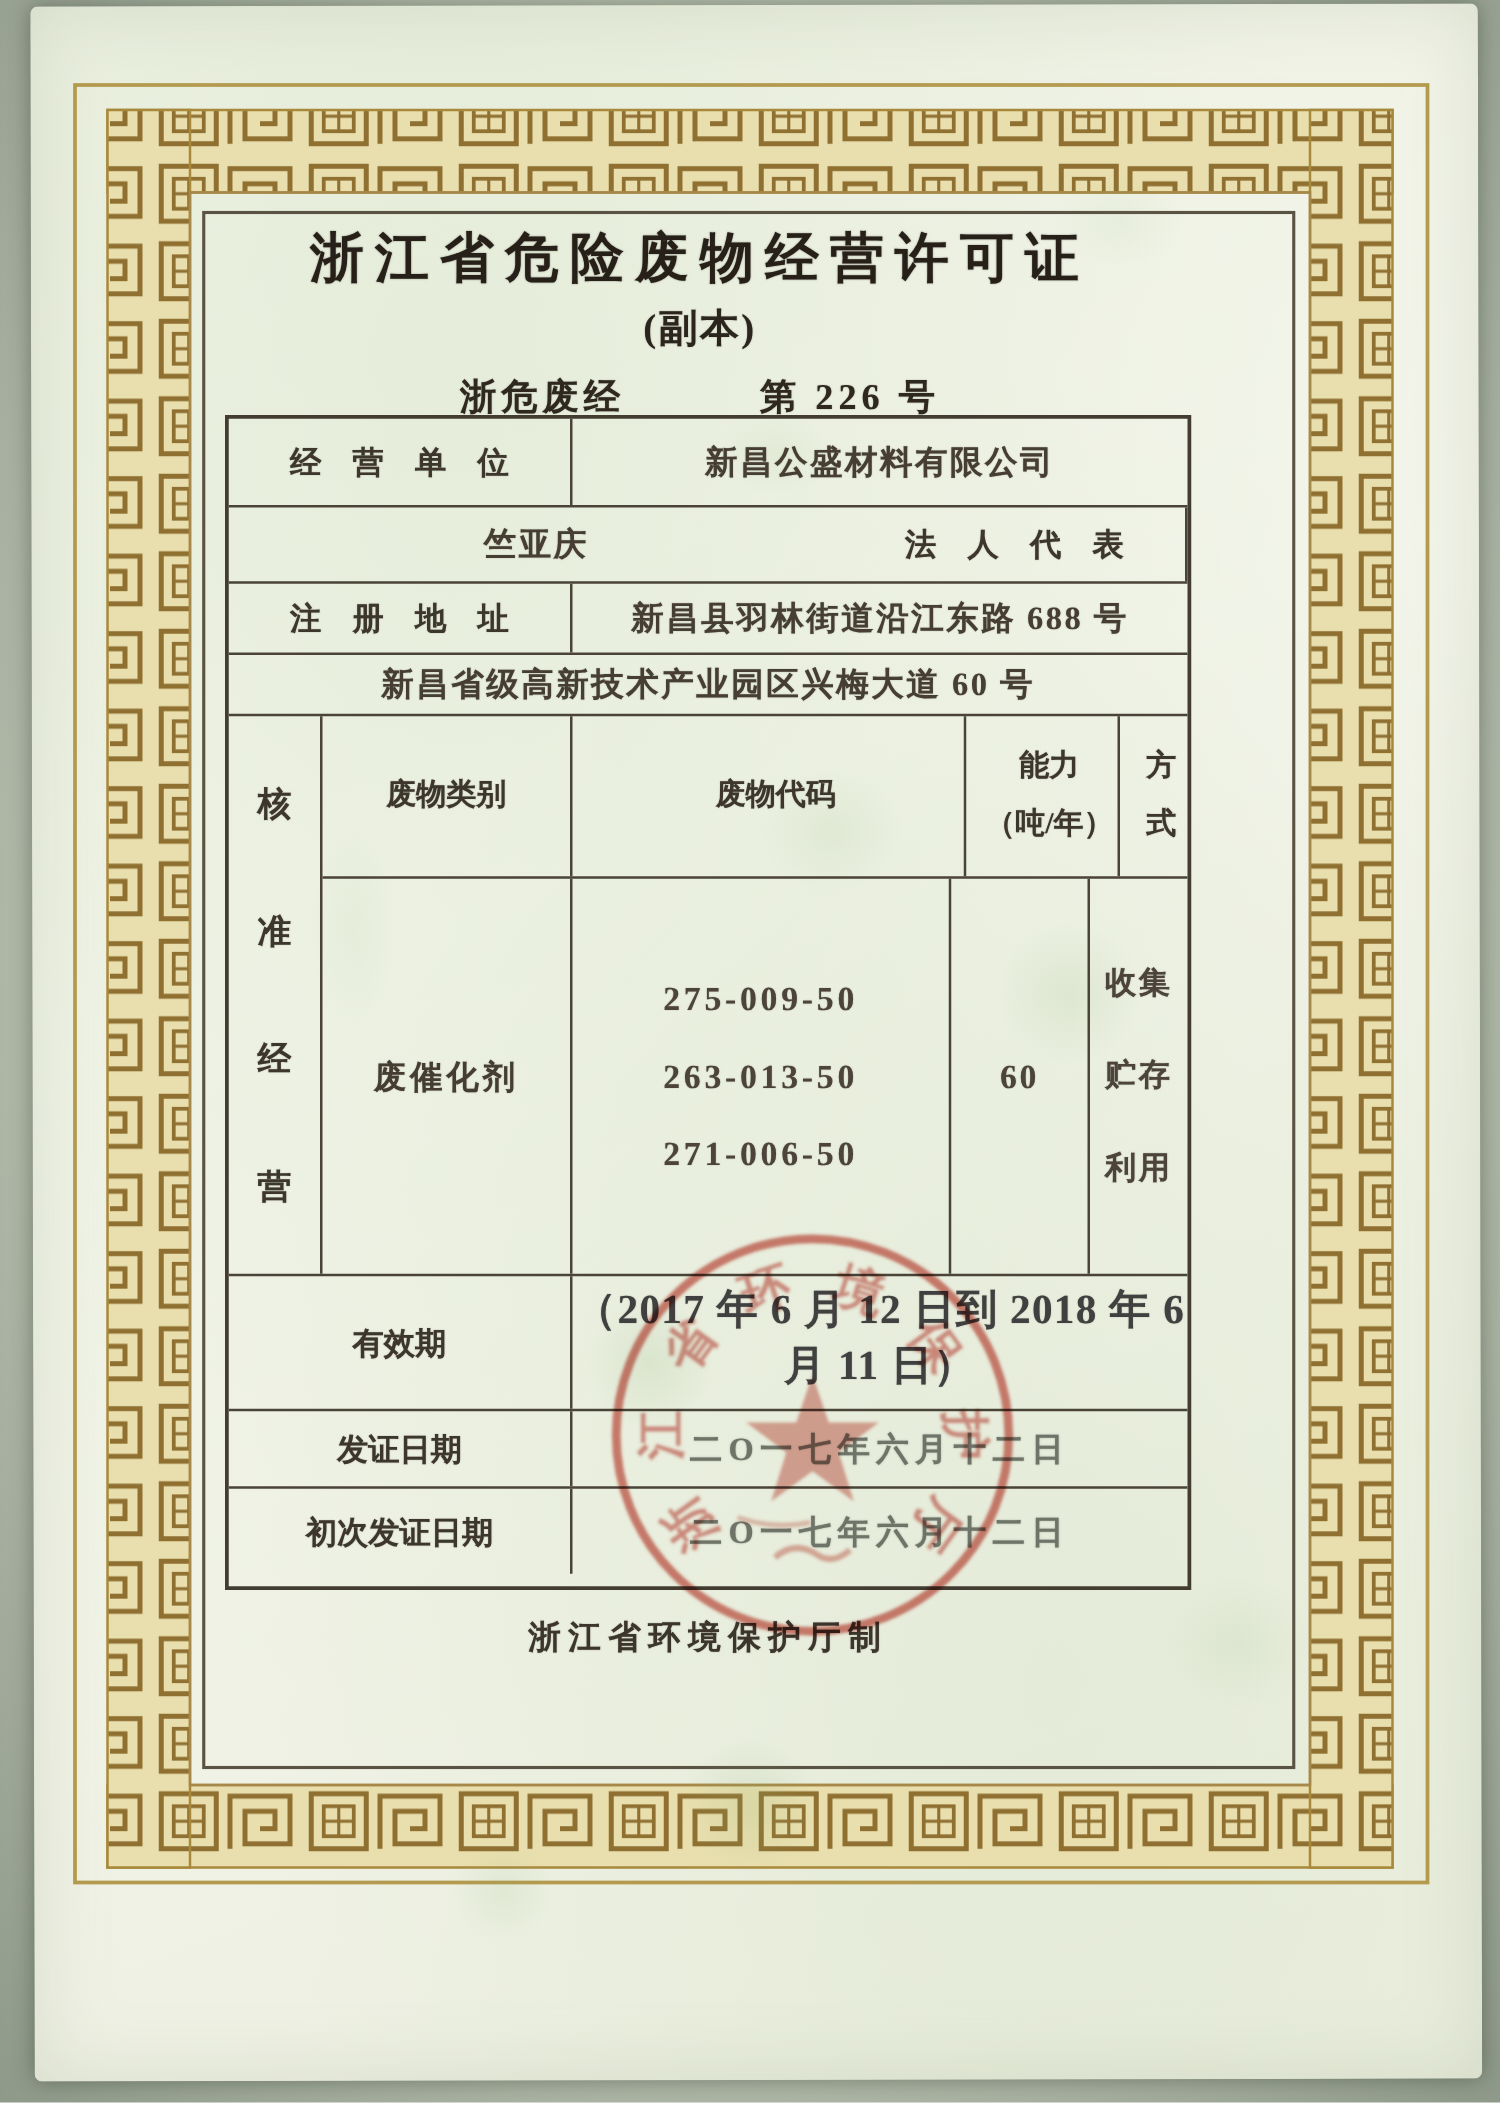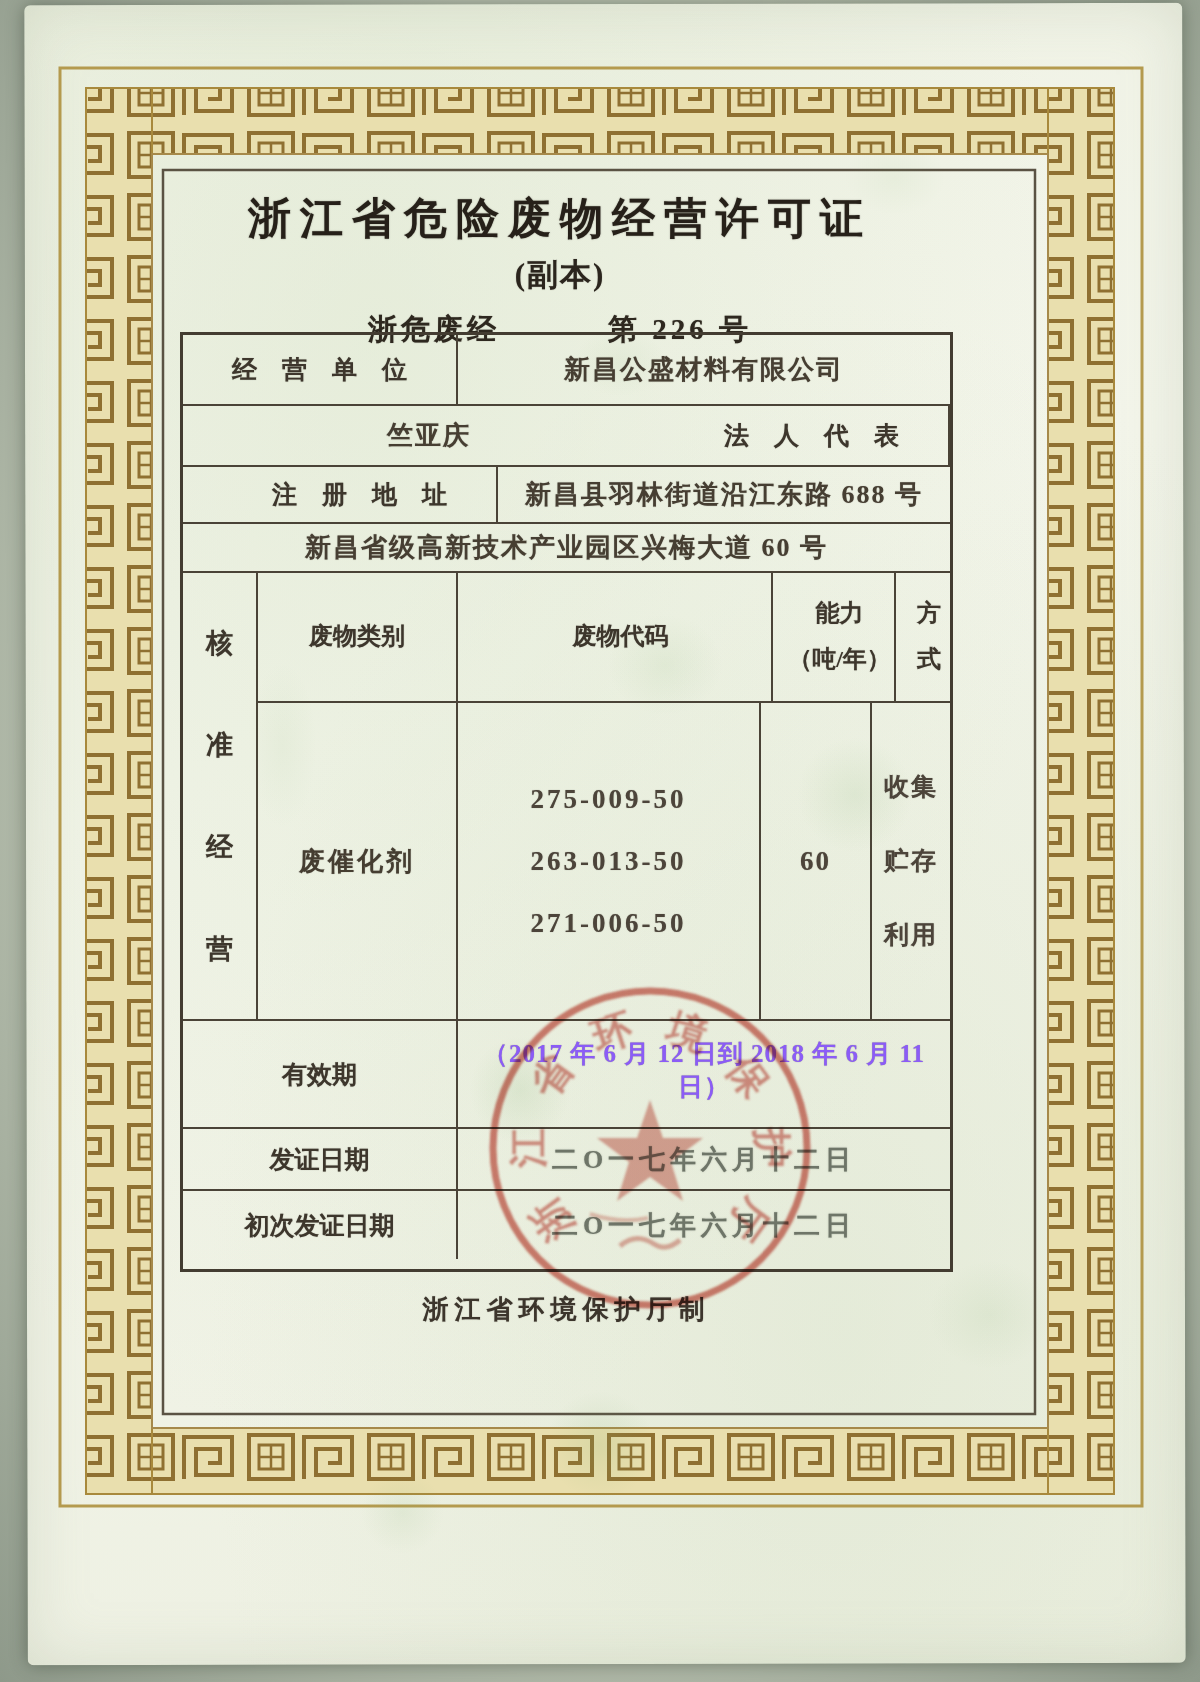--- a/index.html
+++ b/index.html
@@ -30,21 +30,21 @@
   .b3{left:775px;top:715px;width:160px;height:160px;opacity:.26;}
   .b4{left:450px;top:1015px;width:140px;height:150px;opacity:.3;}
   .b5{left:525px;top:1370px;width:150px;height:150px;opacity:.32;}
   .b6{left:345px;top:1455px;width:115px;height:115px;opacity:.22;}
   .b7{left:825px;top:125px;width:140px;height:105px;opacity:.14;}
   .b8{left:235px;top:630px;width:95px;height:230px;opacity:.13;}
   .b9{left:905px;top:1240px;width:170px;height:150px;opacity:.2;}
 
   .content{position:absolute;left:160px;top:168px;width:800px;color:#3a342a;}
   .title{
-    margin-top:22px;text-align:center;font-size:43px;font-weight:700;
+    margin-top:10px;text-align:center;font-size:43px;font-weight:700;
     letter-spacing:9px;color:#262019;text-shadow:0 0 1.4px rgba(38,32,25,.55);
     white-space:nowrap;
   }
   .subtitle{margin-top:6px;text-align:center;font-size:31px;font-weight:700;
     letter-spacing:2px;color:#2b251d;text-shadow:0 0 1px rgba(38,32,25,.5);}
   .serial{margin-top:14px;display:flex;justify-content:center;gap:108px;
     font-size:29px;font-weight:700;color:#2e281f;letter-spacing:4px;
     text-shadow:0 0 1px rgba(38,32,25,.5);}
 
   
@@ -53,21 +53,21 @@
     border:3px solid #433c31;box-sizing:border-box;
     display:flex;flex-direction:column;
     text-shadow:0 0 1px rgba(50,44,35,.45);
   }
   .trow{display:flex;box-sizing:border-box;border-bottom:2px solid #4a4337;text-align:center;}
   .trow:last-child{border-bottom:none;}
   .cell{box-sizing:border-box;display:flex;align-items:center;justify-content:center;}
   .cell.br{border-right:2px solid #4a4337;}
   .label-cell{width:275px;font-size:25px;font-weight:600;color:#3d362c;}
   .value-cell{flex:1;font-size:26px;font-weight:700;color:#463e32;letter-spacing:2px;}
-  .r1{height:71px;} .r2{height:61px;} .r3{height:57px;padding-left:40px;} .r4{height:49px;}
+  .r1{height:71px;} .r2{height:61px;} .r3{height:57px;} .r4{height:49px;}
   .r4 .label-cell{font-size:24px;}
   
   .approval{height:448px;display:flex;box-sizing:border-box;border-bottom:2px solid #4a4337;}
   .appr-side{width:75px;border-right:2px solid #4a4337;box-sizing:border-box;
     display:flex;align-items:center;justify-content:center;}
   .appr-side .vlabel{white-space:pre-line;line-height:102px;font-size:27px;
     font-weight:600;color:#3d362c;text-align:center;}
   .appr-main{flex:1;display:flex;flex-direction:column;}
   .appr-head{height:130px;display:flex;box-sizing:border-box;border-bottom:2px solid #4a4337;gap:12px;}
   .appr-data{flex:1;display:flex;box-sizing:border-box;}
@@ -78,22 +78,22 @@
   .hcell{font-size:24px;font-weight:600;color:#3d362c;white-space:pre-line;
     text-align:center;line-height:1.9;}
   .cat-val{font-size:26px;font-weight:700;color:#453d31;letter-spacing:3px;}
   .codes-val{font-size:27px;font-weight:600;color:#4c443a;letter-spacing:3px;
     white-space:pre-line;line-height:62px;text-align:left;}
   .cap-val{font-size:27px;font-weight:700;color:#4c443a;letter-spacing:2px;}
   .way-val{font-size:25px;font-weight:600;color:#4c443a;letter-spacing:2px;
     white-space:pre-line;line-height:74px;text-align:center;}
   
   .r-valid{height:108px;}
-  .r-valid .value-cell{align-items:flex-end;padding-bottom:24px;font-size:25px;
-    letter-spacing:1px;color:#8b5cf6;}
+  .r-valid .value-cell{align-items:flex-end;padding-bottom:12px;font-size:33px;
+    letter-spacing:1px;color:#404040;}
   .r-issue{height:62px;} .r-first{height:68px;}
   .date-val{color:#6e7568;font-weight:600;letter-spacing:5px;font-size:26px;
     text-shadow:0 0 1.5px rgba(110,117,104,.6);}
   .footer-line{
     position:absolute;left:20px;top:1124px;width:773px;text-align:center;
     font-size:26px;font-weight:700;letter-spacing:6px;color:#3c352c;
     text-shadow:0 0 1px rgba(50,44,35,.5);
   }
   
   .seal{position:absolute;left:470px;top:968px;mix-blend-mode:multiply;opacity:.88;}

